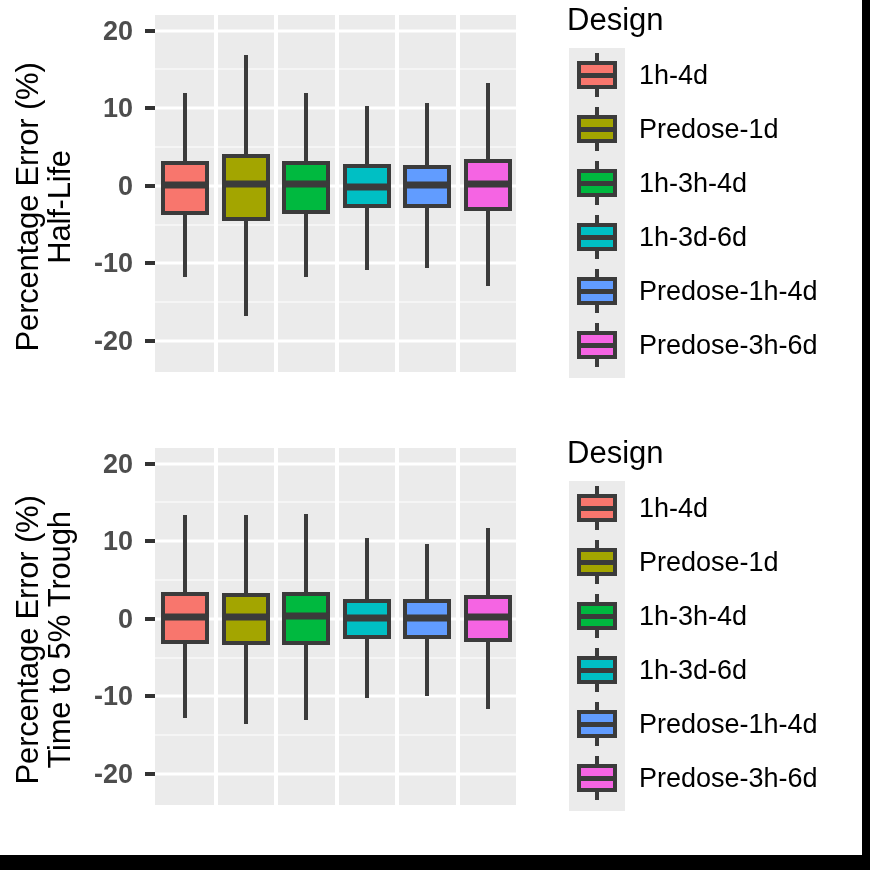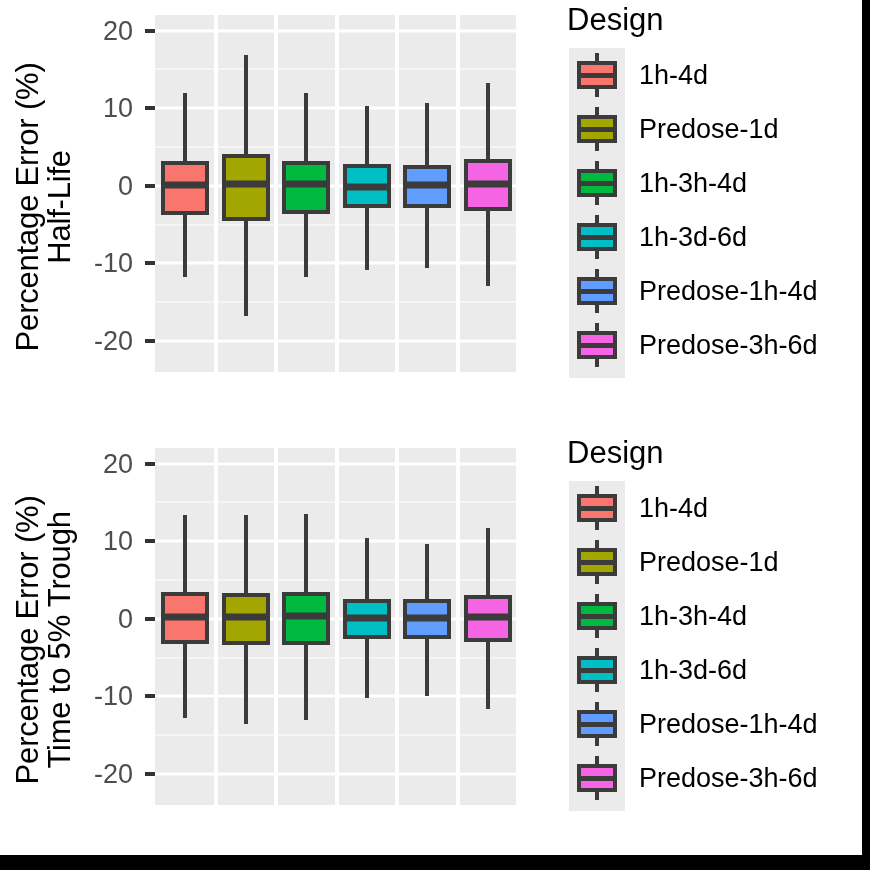--- a/index.html
+++ b/index.html
@@ -35,21 +35,21 @@
     transform-origin: 50% 50%;
     transform: rotate(-90deg);
     white-space: pre;
     text-align: center;
     font-size: 31px;
     color: #000000;
     line-height: 1.03;
     letter-spacing: -0.2px;
   }
 
-  .ticklabels { position: absolute; }
+  .ticklabels { position: absolute; font-weight: bold; }
   .ticklabel {
     position: absolute;
     right: 0;
     font-size: 27px;
     color: #4d4d4d;
     text-align: right;
     white-space: nowrap;
     transform: translateY(-50%);
   }
   .tickmark {

